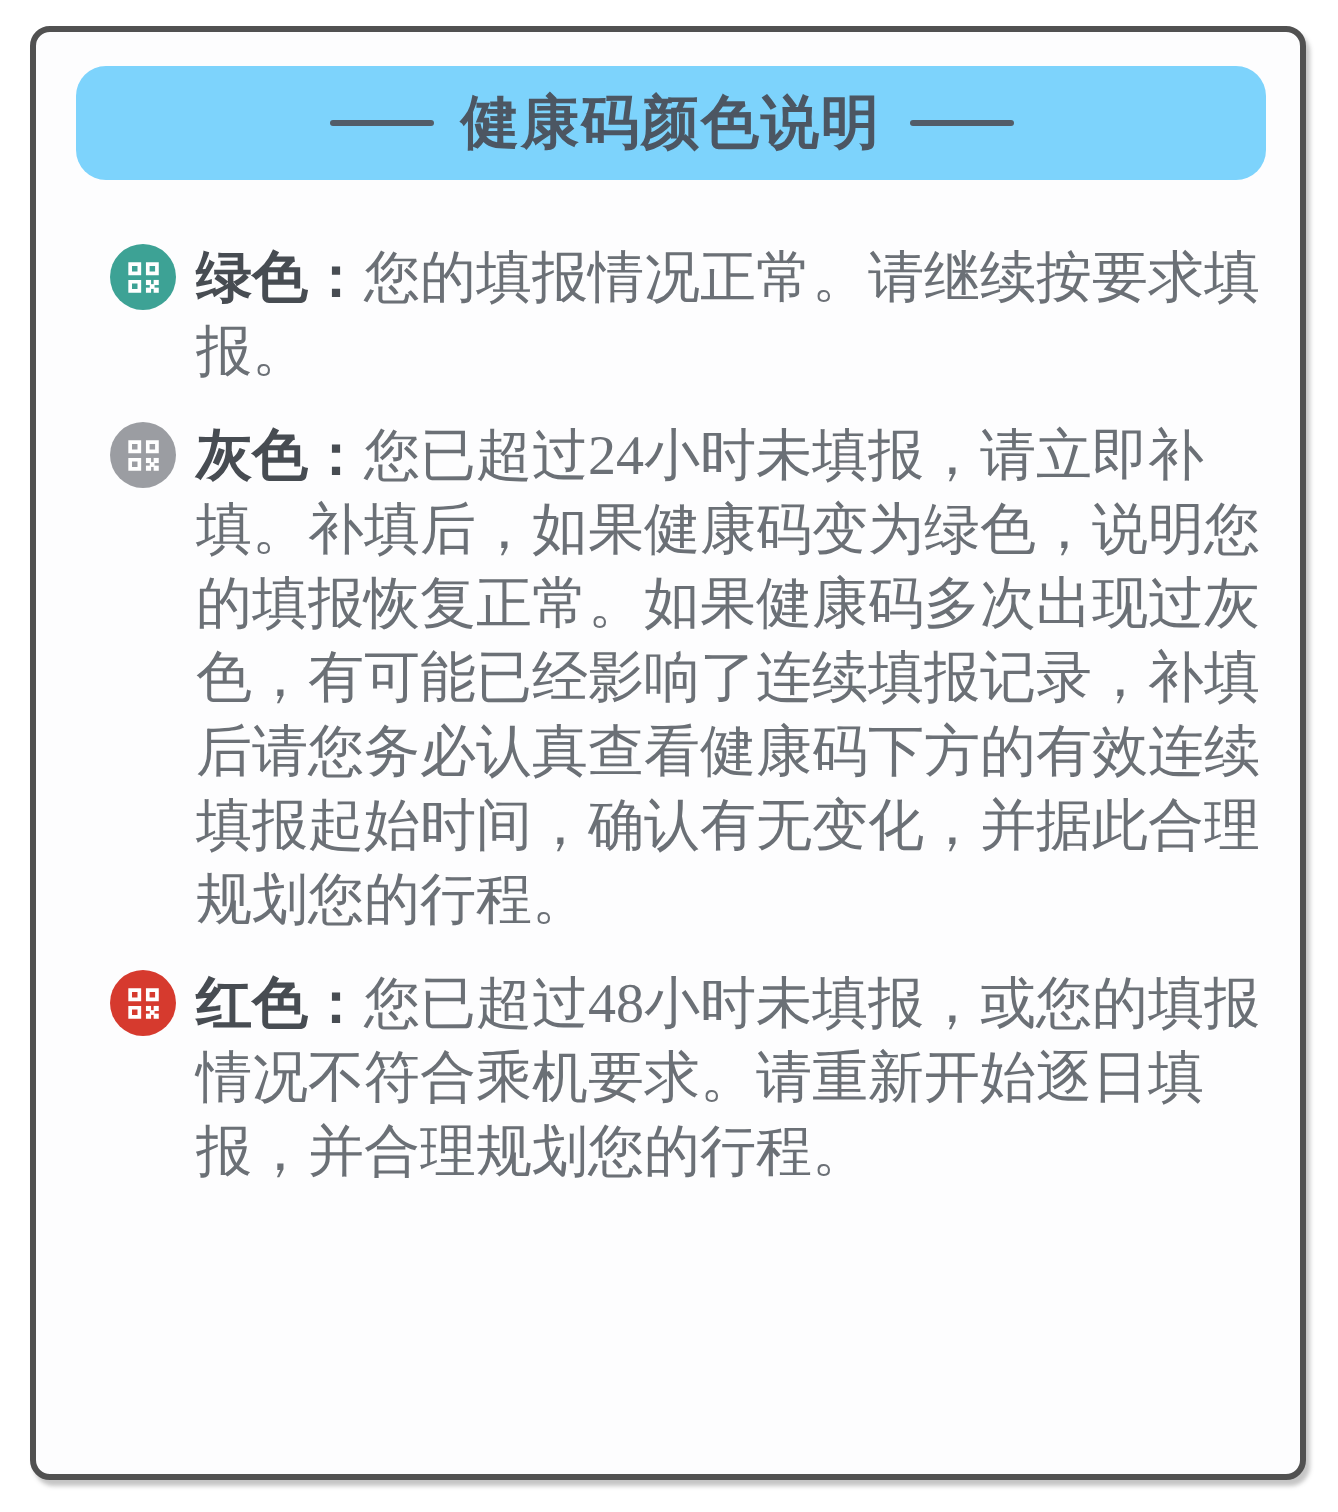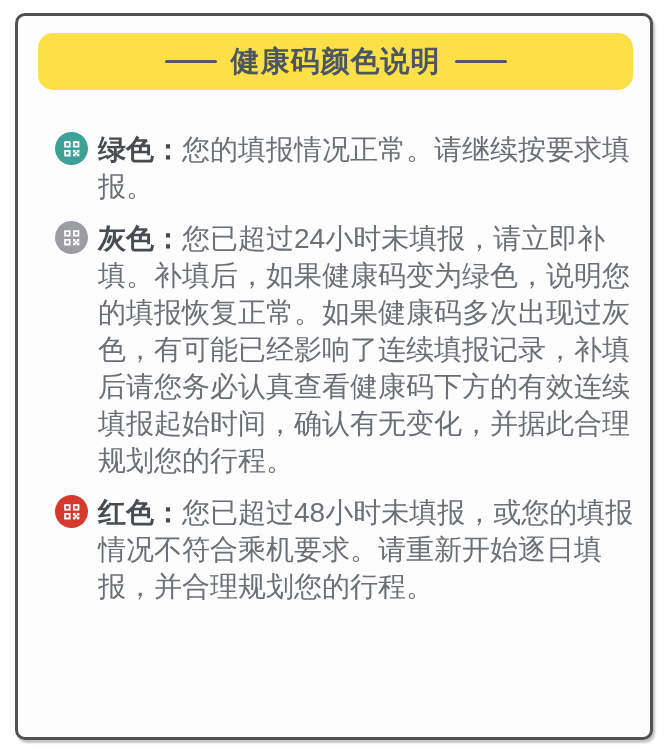--- a/index.html
+++ b/index.html
@@ -16,43 +16,44 @@
     width: 638px; height: 727px;
     box-sizing: border-box;
     background: #fdfdfe;
     border: 3px solid #515151;
     border-radius: 10px;
     box-shadow: 2px 3px 2px rgba(90,90,90,0.35);
   }
   .band {
     height: 57px;
     margin: 17px 17px 0 20px;
-    background: #fde047;
+    background: #7dd3fc;
     border-radius: 15px;
     display: flex;
     align-items: center;
     justify-content: center;
     gap: 14px;
   }
   .title {
     margin: 0;
     font-size: 29px;
     font-weight: 700;
     color: #4c5662;
     letter-spacing: 1px;
     white-space: nowrap;
   }
   .dash {
     width: 52px; height: 3px;
     background: #525c68;
     border-radius: 2px;
   }
   .content {
-    margin-top: 41px;
+    margin-top: 31px;
     padding-left: 37px;
+    font-family: Liberation Serif, serif;
   }
   .sect { display: flex; align-items: flex-start; }
   .icon-col { flex: none; width: 33px; margin-right: 10px; padding-top: 1px; }
   .qricon { width: 33px; height: 33px; display: block; }
   .texts {
     width: 545px;
     font-size: 28px;
     line-height: 37px;
     color: #6b7076;
   }

